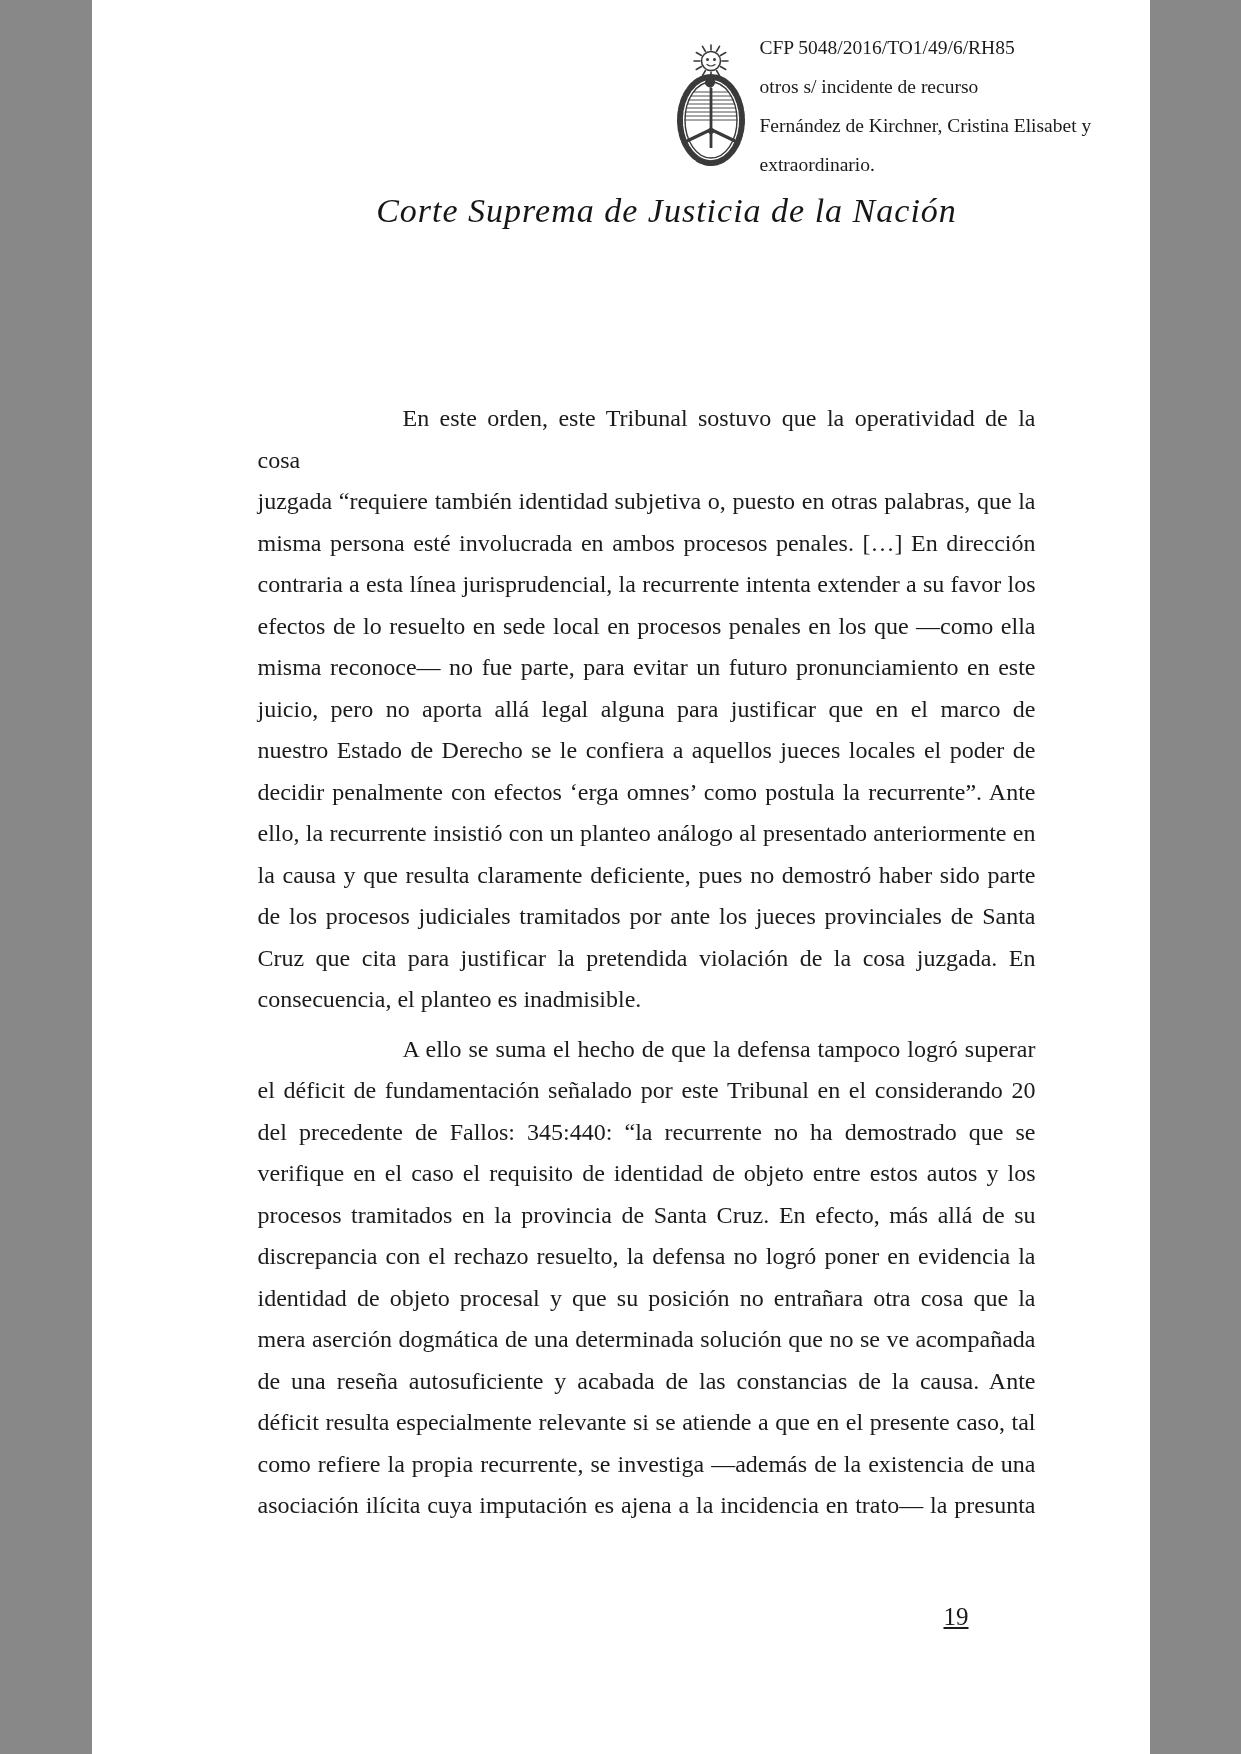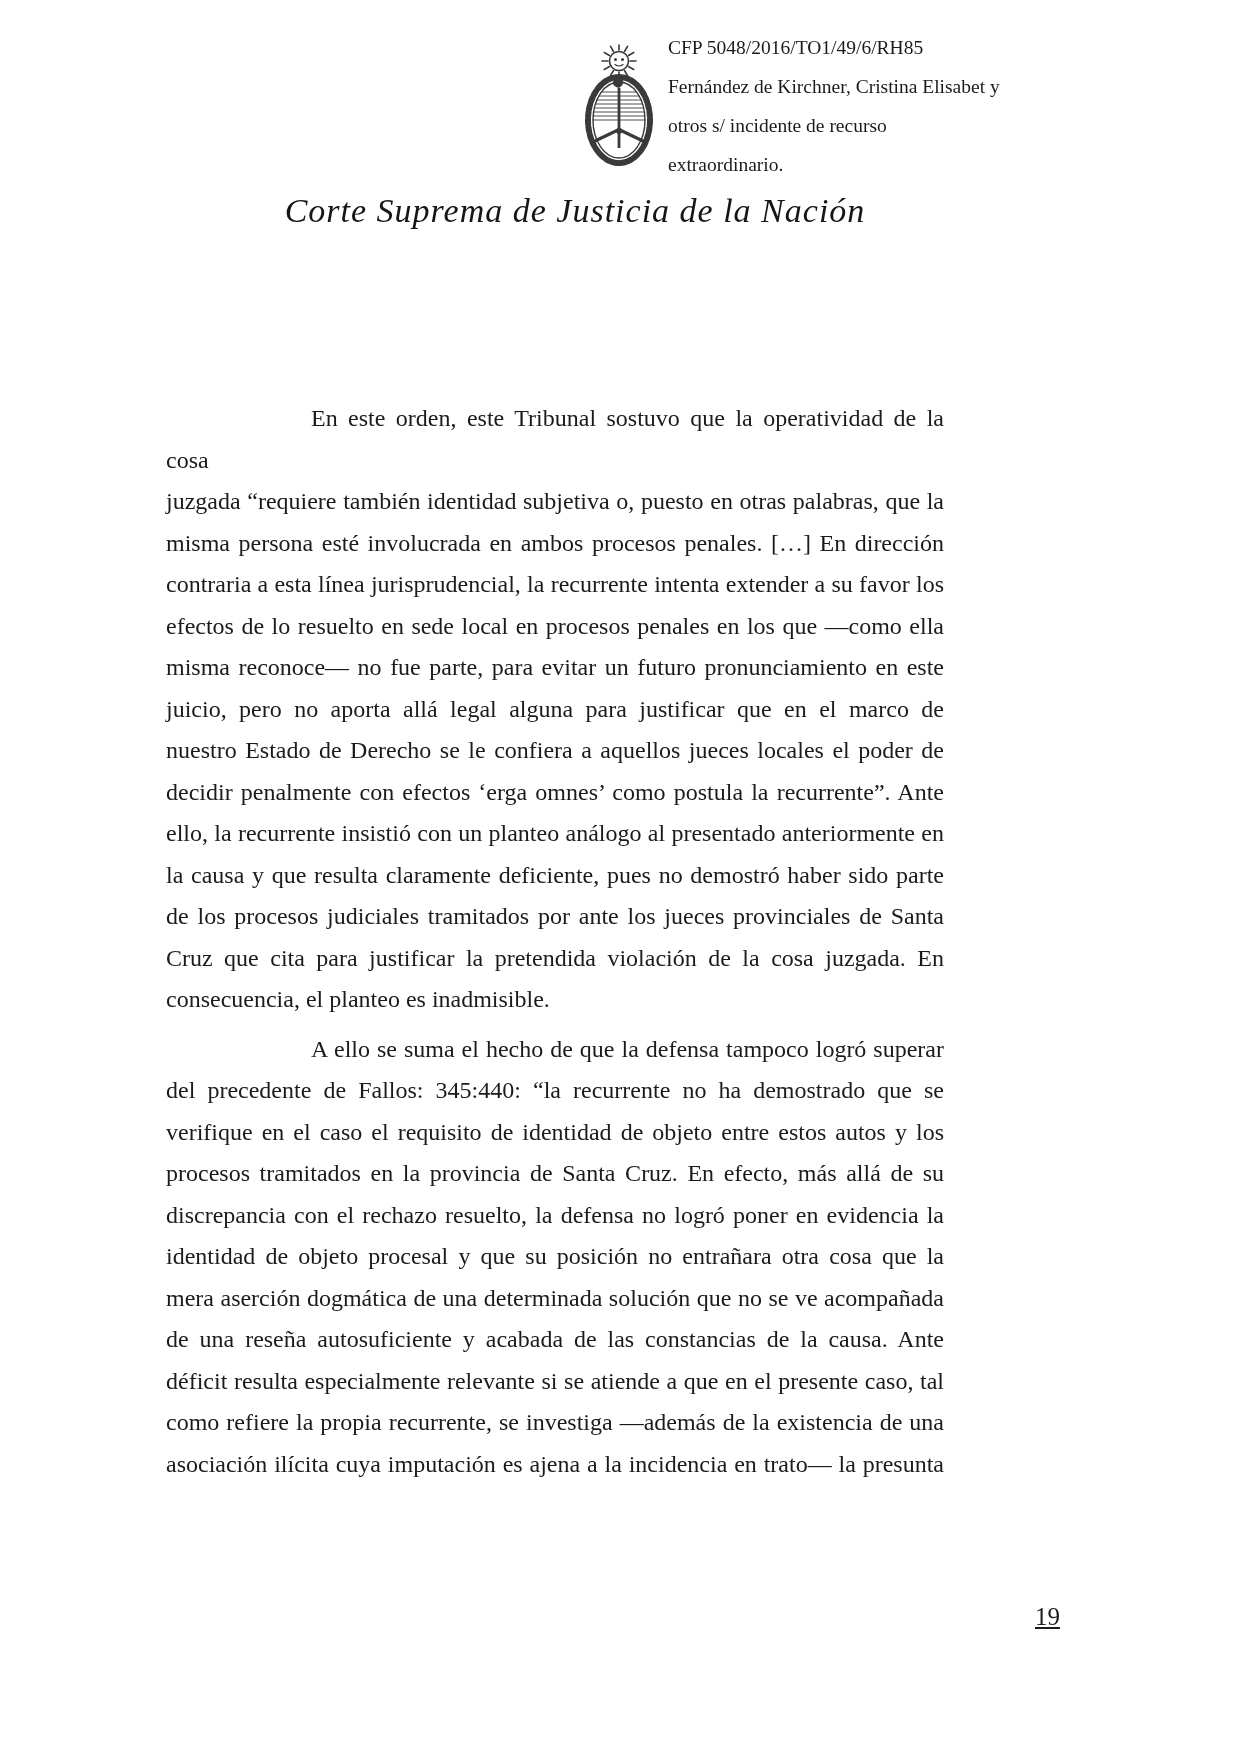--- a/index.html
+++ b/index.html
@@ -2,21 +2,21 @@
 <html><head>
 <meta charset="utf-8">
 <style>
   html, body {
     margin: 0;
     padding: 0;
     background: #888;
   }
   .page {
     position: relative;
-    width: 1241px;
+    width: 1058px;
     height: 1754px;
     margin: 0 auto;
     background: #ffffff;
     color: #1b1b1b;
     font-family: "Liberation Serif", "DejaVu Serif", serif;
     overflow: hidden;
   }
   .crest {
     position: absolute;
     left: 577px;
@@ -105,22 +105,22 @@
 
       <path d="M18 97 L41 86 M66 97 L43 86" stroke-width="3.2"></path>
       <circle cx="42" cy="87" r="3" fill="#3a3a3a" stroke="none"></circle>
 
       <path d="M35 117 q7 5 14 0" stroke-width="3"></path>
     </g>
   </svg>
 
   <div class="case-block">
     <div class="case-line">CFP 5048/2016/TO1/49/6/RH85</div>
+    <div class="case-line">otros s/ incidente de recurso</div>
     <div class="case-line">Fernández de Kirchner, Cristina Elisabet y</div>
-    <div class="case-line">otros s/ incidente de recurso</div>
     <div class="case-line">extraordinario.</div>
   </div>
 
   <div class="court-title">Corte Suprema de Justicia de la Nación</div>
 
   <div class="body-text">
       <div class="paragraph">
         <div class="line first">En este orden, este Tribunal sostuvo que la operatividad de la cosa</div>
         <div class="line">juzgada “requiere también identidad subjetiva o, puesto en otras palabras, que la</div>
         <div class="line">misma persona esté involucrada en ambos procesos penales. […] En dirección</div>
@@ -131,20 +131,21 @@
         <div class="line">nuestro Estado de Derecho se le confiera a aquellos jueces locales el poder de</div>
         <div class="line">decidir penalmente con efectos ‘erga omnes’ como postula la recurrente”. Ante</div>
         <div class="line">ello, la recurrente insistió con un planteo análogo al presentado anteriormente en</div>
         <div class="line">la causa y que resulta claramente deficiente, pues no demostró haber sido parte</div>
         <div class="line">de los procesos judiciales tramitados por ante los jueces provinciales de Santa</div>
         <div class="line">Cruz que cita para justificar la pretendida violación de la cosa juzgada. En</div>
         <div class="line lastplain">consecuencia, el planteo es inadmisible.</div>
       </div>
       <div class="paragraph">
         <div class="line first">A ello se suma el hecho de que la defensa tampoco logró superar</div>
+        <div class="line">el déficit de fundamentación señalado por este Tribunal en el considerando 20</div>
         <div class="line">del precedente de Fallos: 345:440: “la recurrente no ha demostrado que se</div>
         <div class="line">verifique en el caso el requisito de identidad de objeto entre estos autos y los</div>
         <div class="line">procesos tramitados en la provincia de Santa Cruz. En efecto, más allá de su</div>
         <div class="line">discrepancia con el rechazo resuelto, la defensa no logró poner en evidencia la</div>
         <div class="line">identidad de objeto procesal y que su posición no entrañara otra cosa que la</div>
         <div class="line">mera aserción dogmática de una determinada solución que no se ve acompañada</div>
         <div class="line">de una reseña autosuficiente y acabada de las constancias de la causa. Ante</div>
         <div class="line">déficit resulta especialmente relevante si se atiende a que en el presente caso, tal</div>
         <div class="line">como refiere la propia recurrente, se investiga —además de la existencia de una</div>
         <div class="line">asociación ilícita cuya imputación es ajena a la incidencia en trato— la presunta</div>

